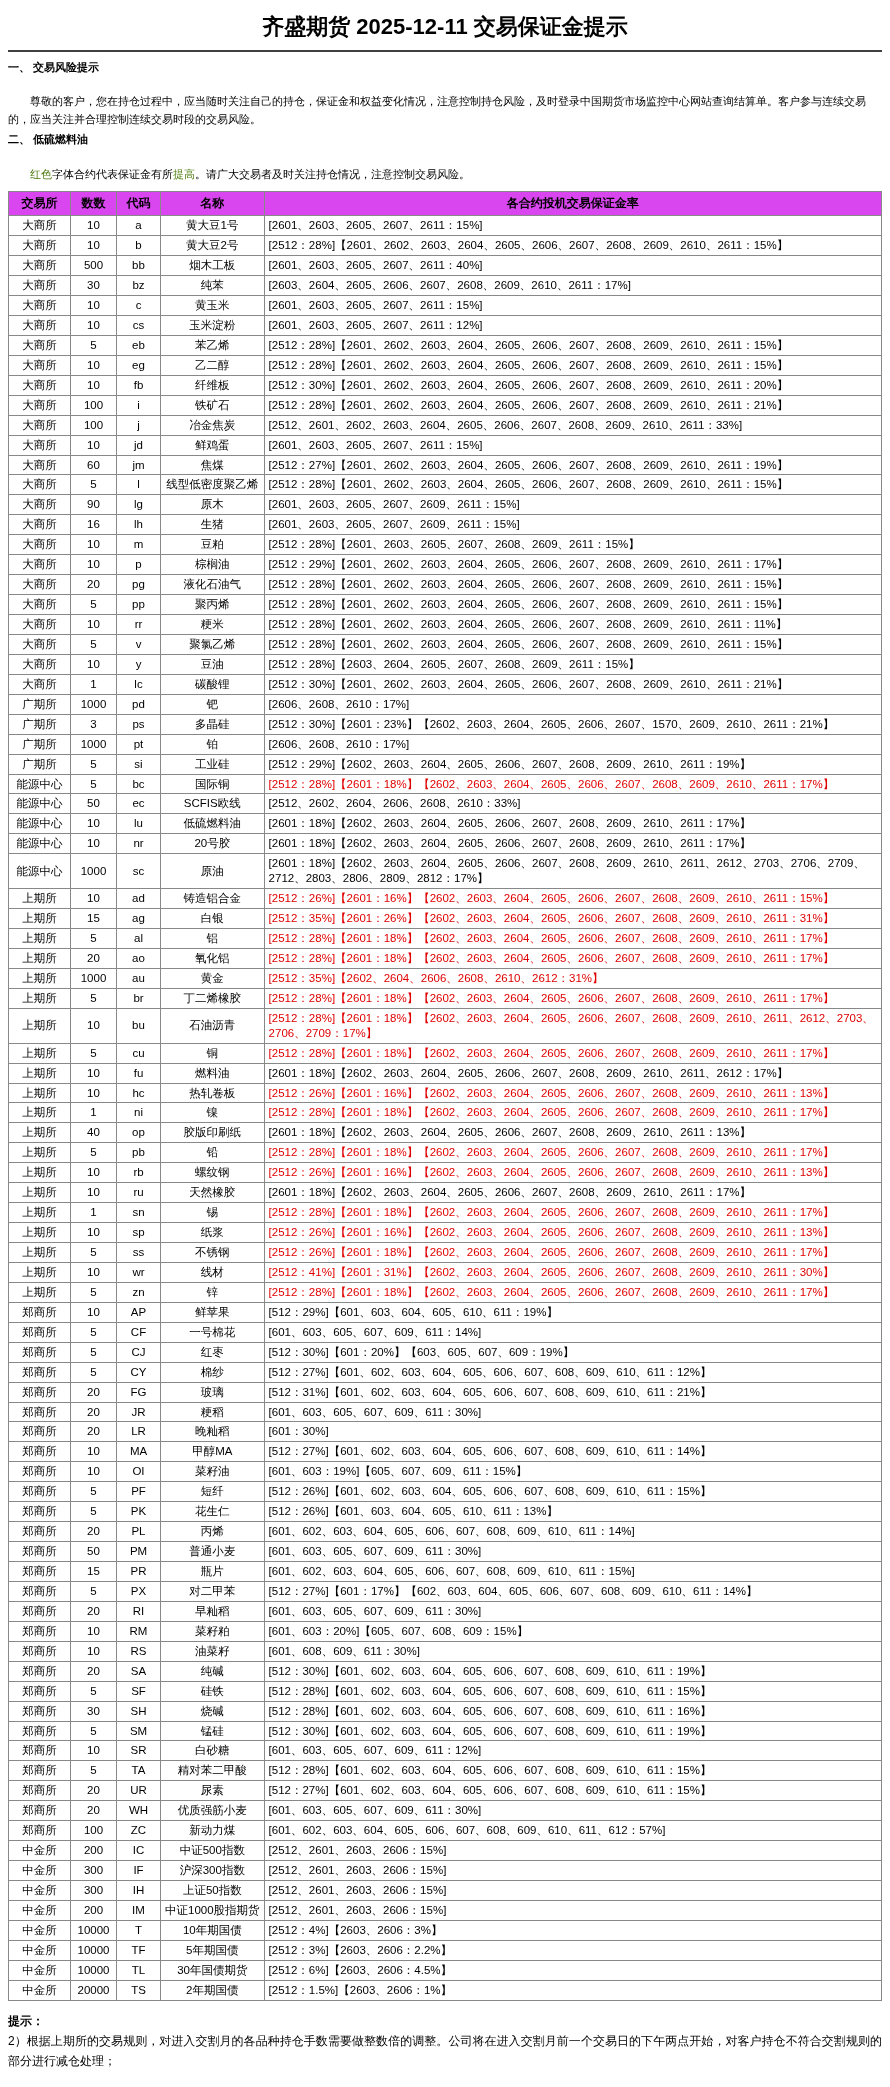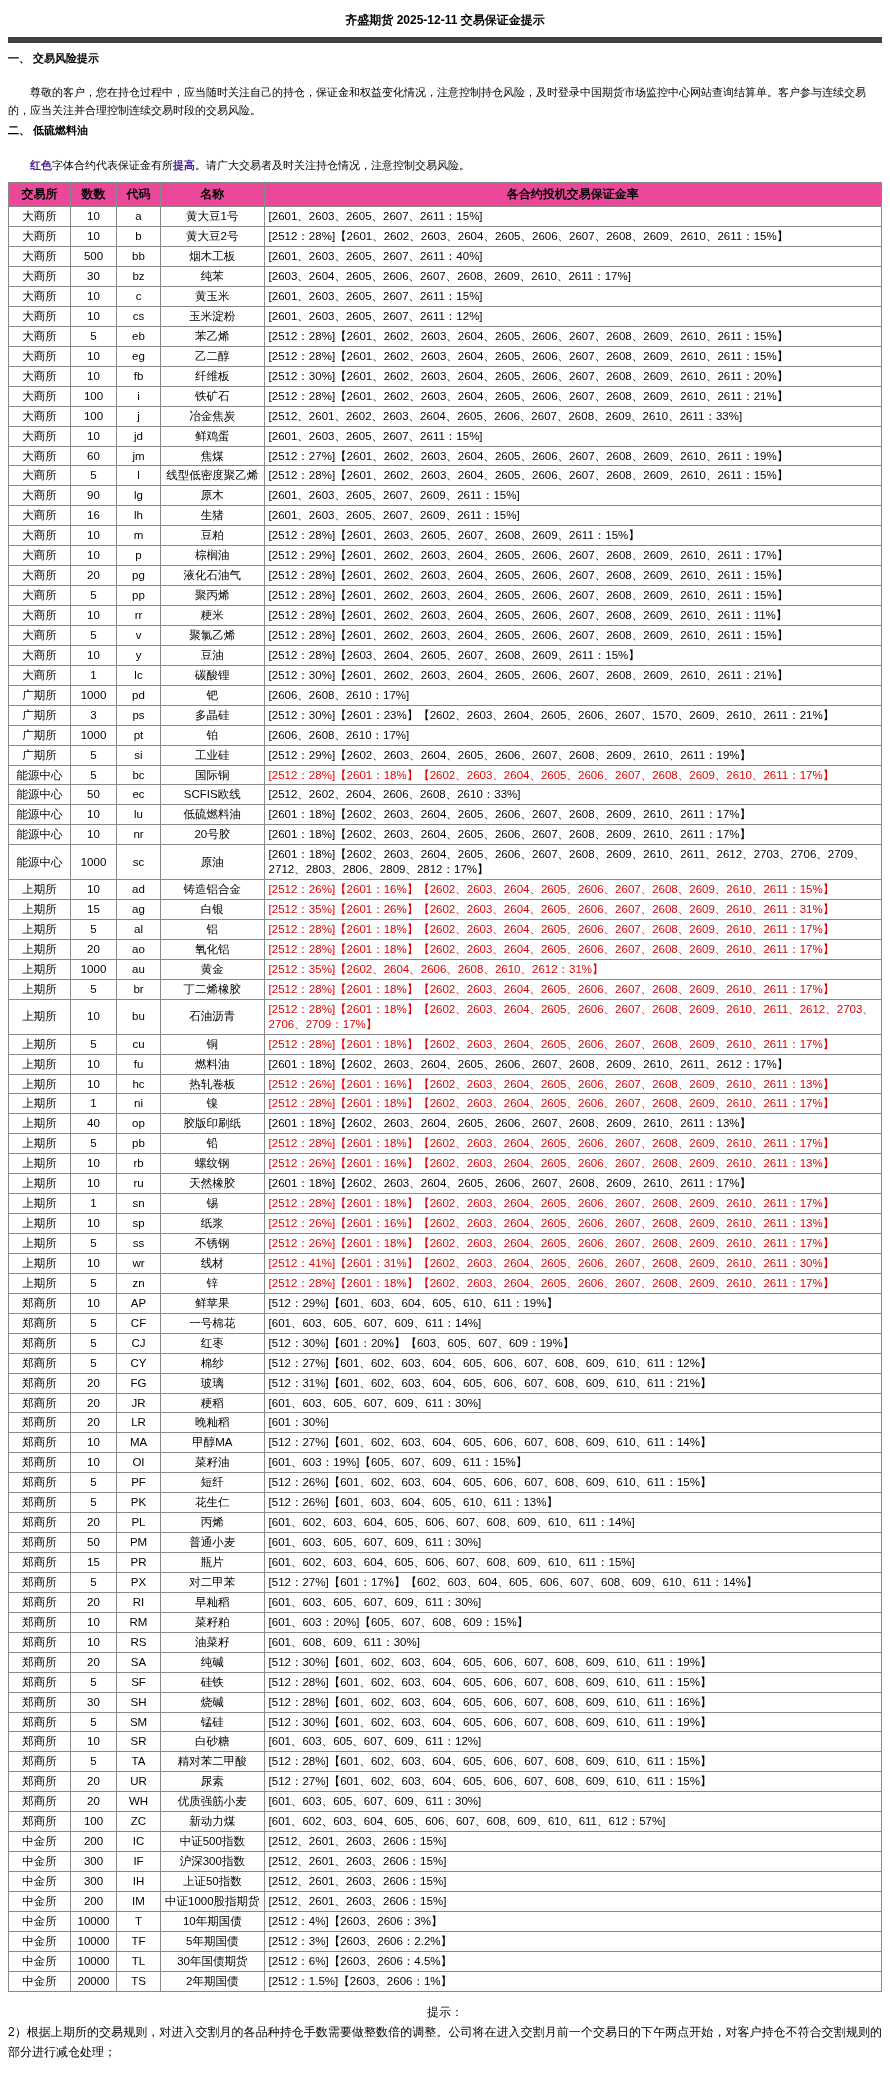--- a/index.html
+++ b/index.html
@@ -7,56 +7,56 @@
     margin: 0;
     padding: 0;
     background: #ffffff;
     font-family: "Liberation Sans", "DejaVu Sans", sans-serif;
     color: #000;
     width: 890px;
   }
   .page { width: 890px; padding: 6px 8px 10px 8px; }
   .title {
     text-align: center;
-    font-size: 12px;
+    font-size: 22px;
     font-weight: bold;
     padding: 6px 0 8px 0;
-    border-bottom: 6px solid #404040;
+    border-bottom: 2px solid #404040;
     margin-bottom: 6px;
   }
   .notice { font-size: 11px; line-height: 1.65; }
   .notice .sec { font-weight: bold; margin-top: 2px; }
   .notice .para { text-indent: 2em; margin-top: 16px; }
-  .red { color: #4c1d95; font-weight: bold; }
+  .red { color: #4d7c0f; font-weight: normal; }
   .red-normal { color: #e00000; }
   table.main {
     border-collapse: collapse;
     width: 100%;
     margin-top: 8px;
     font-size: 11.5px;
   }
   table.main th, table.main td {
     border: 1px solid #888;
     padding: 2px 4px;
     line-height: 1.3;
   }
   table.main thead th {
-    background: #ec4899;
+    background: #d946ef;
     font-weight: bold;
     text-align: center;
     font-size: 12px;
     padding: 4px 2px;
   }
   td.c-ex { text-align: center; width: 62px; white-space: nowrap; }
   td.c-qty { text-align: center; width: 46px; }
   td.c-code { text-align: center; width: 44px; }
   td.c-name { text-align: center; width: 88px; white-space: nowrap; }
   td.c-rate { text-align: left; padding-left: 6px; }
   .footer { margin-top: 10px; font-size: 12px; line-height: 1.7; }
-  .footer .hd { font-weight: normal; text-align: center; }
+  .footer .hd { font-weight: bold; }
   .footer p { margin: 0; }
   .footer .item { text-align: justify; }
 </style>
 </head>
 <body>
 
 <div class="page">
 
   <div class="title">齐盛期货 2025-12-11 交易保证金提示</div>
 

